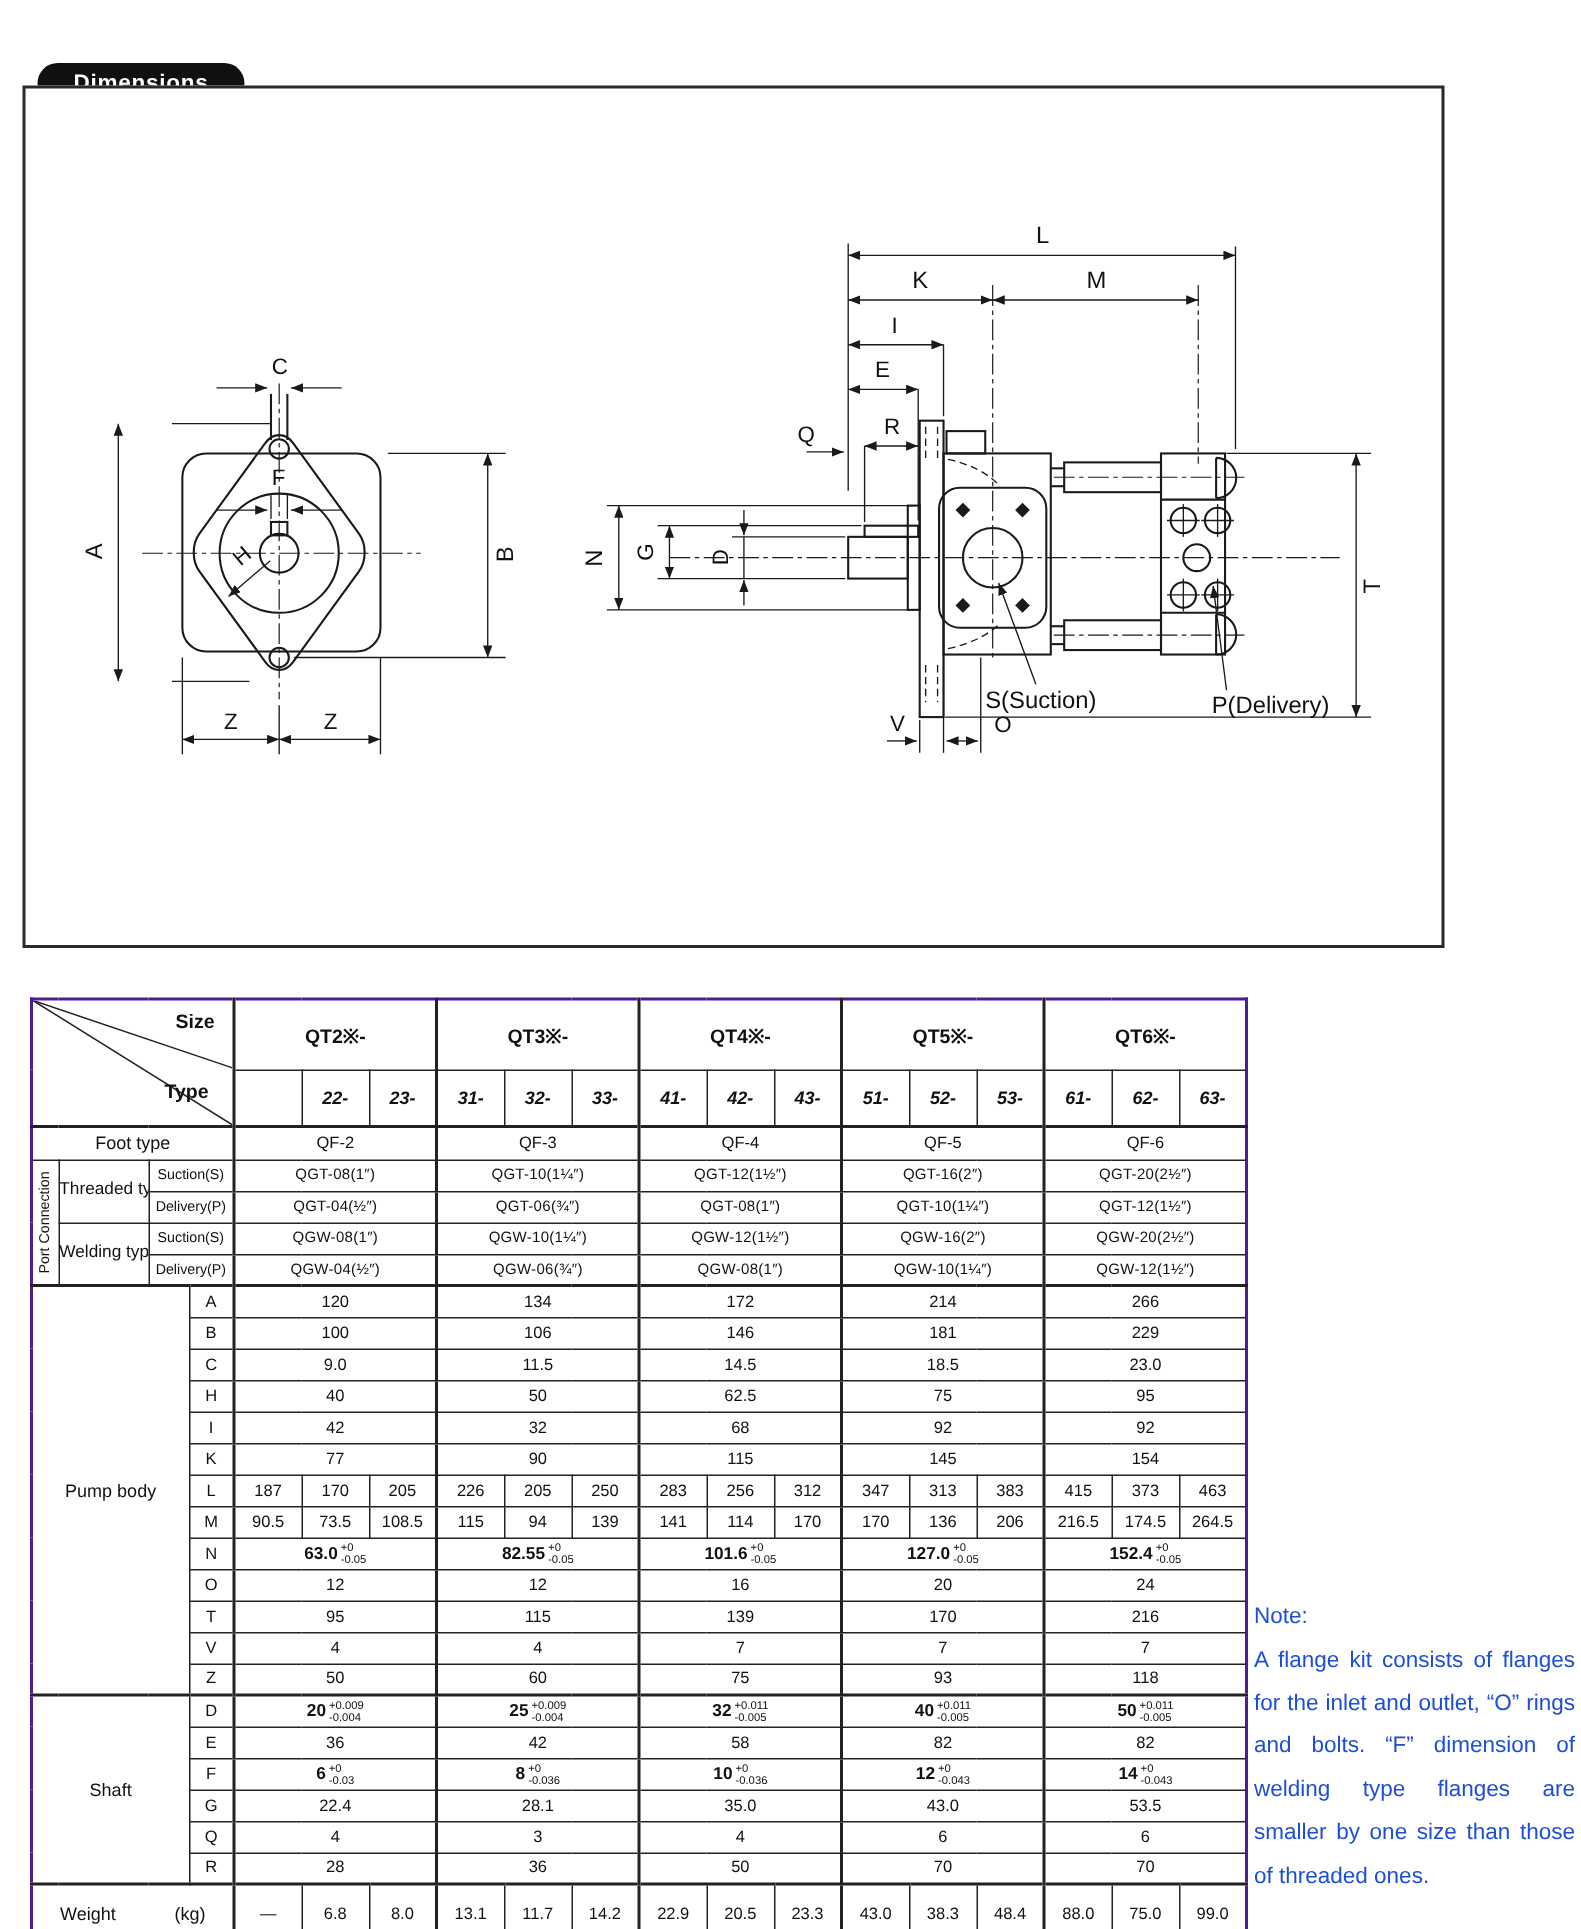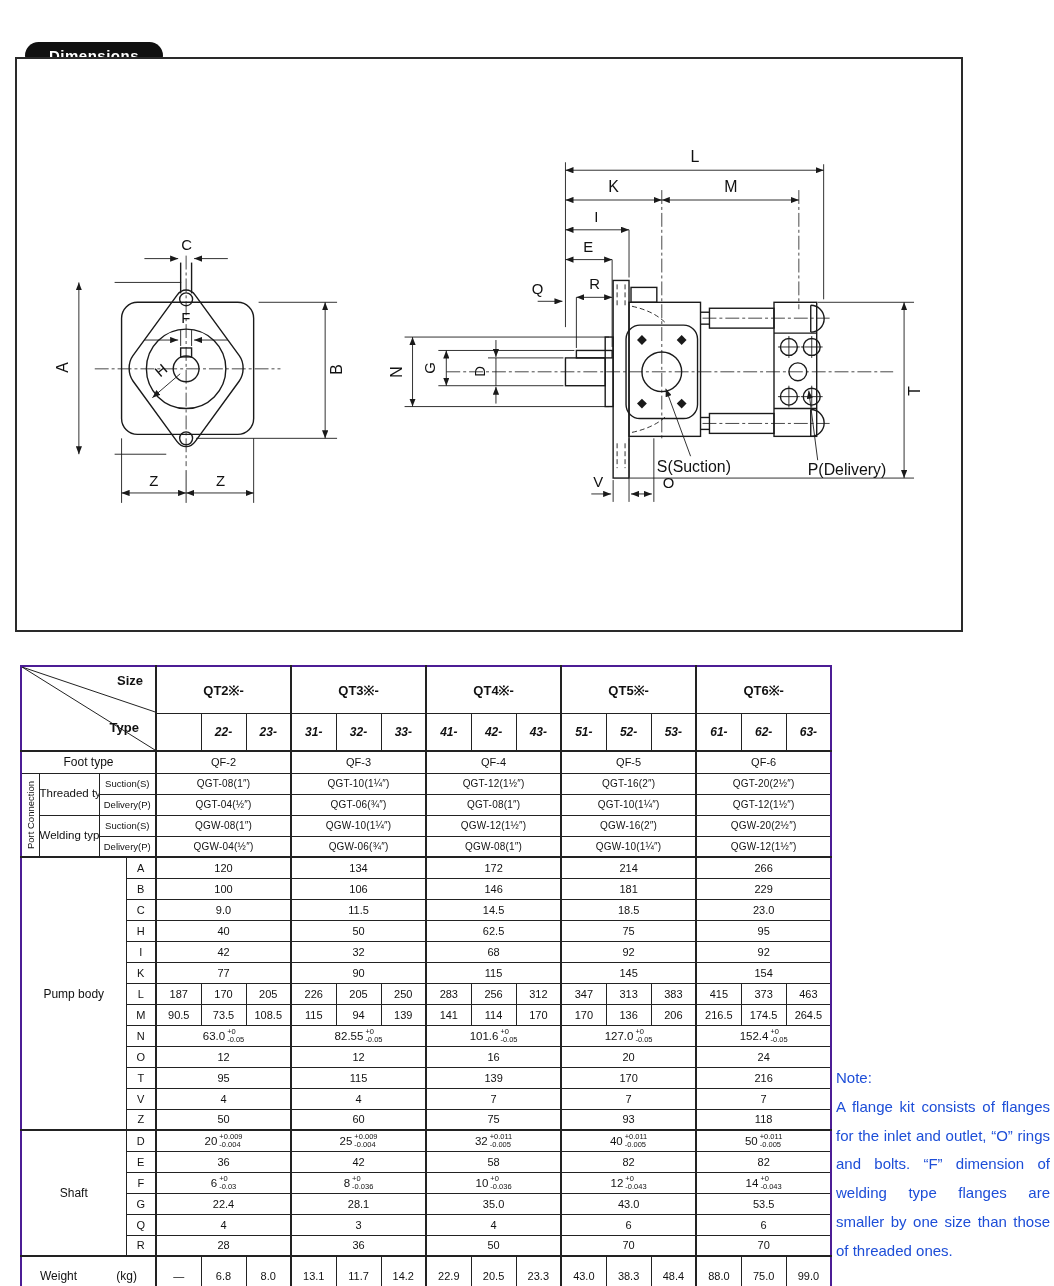--- a/index.html
+++ b/index.html
@@ -50,21 +50,21 @@
     font-size:9.5px;white-space:nowrap;display:block;
   }
   td.sublab{font-size:9.5px;}
   td.grplab{font-size:11.5px;line-height:1.15;}
   td.dletter{font-size:11px;}
   .corner{position:relative;padding:0;}
   .corner svg{position:absolute;left:0;top:0;width:100%;height:100%;}
   .corner .csize{position:absolute;top:6px;right:12px;font-size:13px;font-weight:bold;}
   .corner .ctype{position:absolute;top:53px;right:16px;font-size:13px;font-weight:bold;}
   .tol{display:inline-flex;align-items:center;justify-content:center;}
-  .tol-base{font-size:11.5px;}
+  .tol-base{font-size:11.5px;font-weight:bold;}
   .tol-stack{display:inline-flex;flex-direction:column;font-size:7.5px;line-height:7.5px;
     text-align:left;margin-left:2px;}
   .wlab{display:flex;justify-content:space-between;padding:0 18px;font-size:12px;}
   
   .note{
     position:absolute;left:836px;top:1064px;width:214px;font-size:15px;
     line-height:1.92;text-align:justify;color:#1d4ed8;
   }
   .note .nh{text-align:left;}
 </style>

